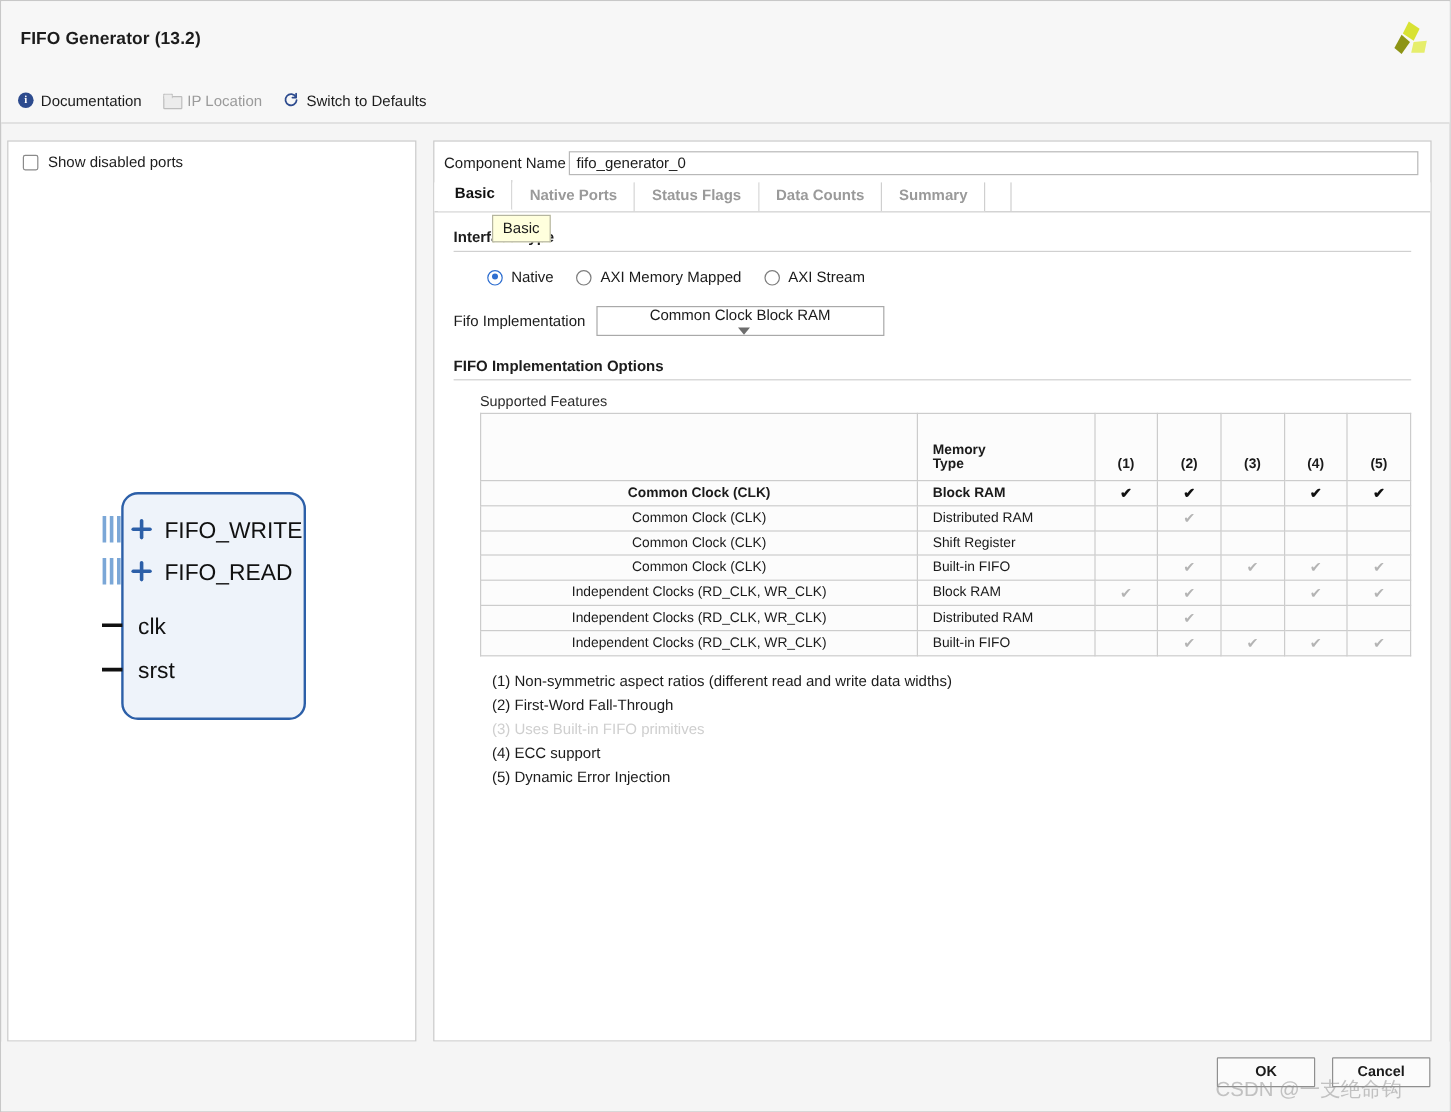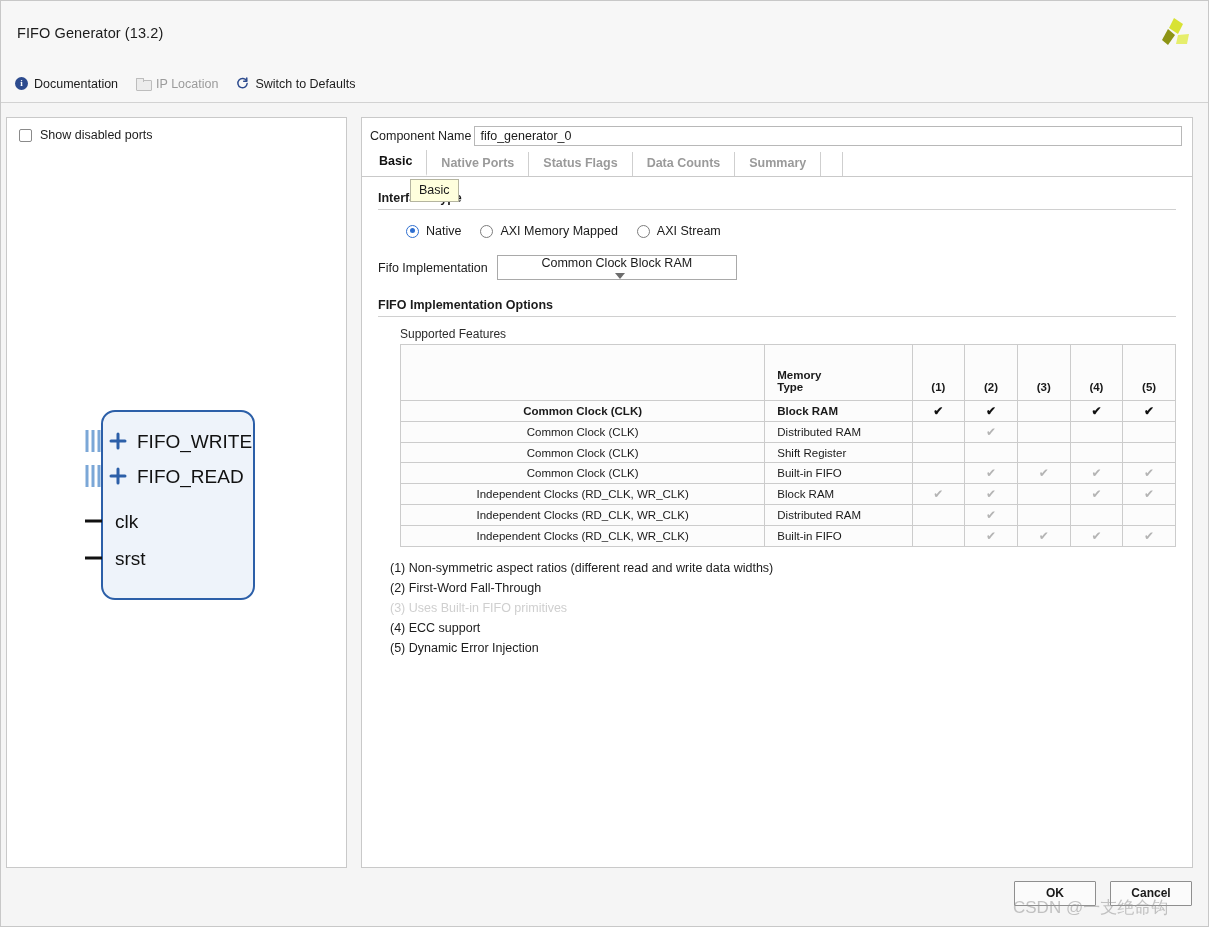--- a/index.html
+++ b/index.html
@@ -32,21 +32,21 @@
     height: 64px;
     background: #f7f7f7;
     display: flex;
     align-items: center;
     padding: 0 16px;
     position: relative;
     flex: none;
   }
   .title-text {
     font-size: 14.5px;
-    font-weight: normal;
+    font-weight: bold;
     color: #1c1c1c;
     letter-spacing: .1px;
   }
   .brand-logo {
     position: absolute;
     right: 16px; top: 14px;
     width: 38px; height: 38px;
   }
 
   
@@ -317,21 +317,21 @@
   }
   table.feat th.h-desc, table.feat th.h-mem { text-align: left; }
   table.feat th.h-mem { padding-left: 12px; }
   table.feat td.c-desc { text-align: center; }
   table.feat td.c-mem  { text-align: left; padding-left: 12px; }
   table.feat td.c-chk  { text-align: center; font-size: 12px; }
   table.feat tr.hl td { font-weight: bold; }
   .chk-on  { color: #111; font-weight: bold; }
   .chk-dim { color: #b4b4b4; font-weight: normal; }
 
-  .footnotes { margin-left: 12px; margin-top: 11px; }
+  .footnotes { margin-left: 32px; margin-top: 11px; }
   .footnote {
     font-size: 12.5px;
     color: #1c1c1c;
     line-height: 20px;
   }
   .footnote.dim { color: #cfcfcf; }
 
   
   .footer {
     height: 58px;

